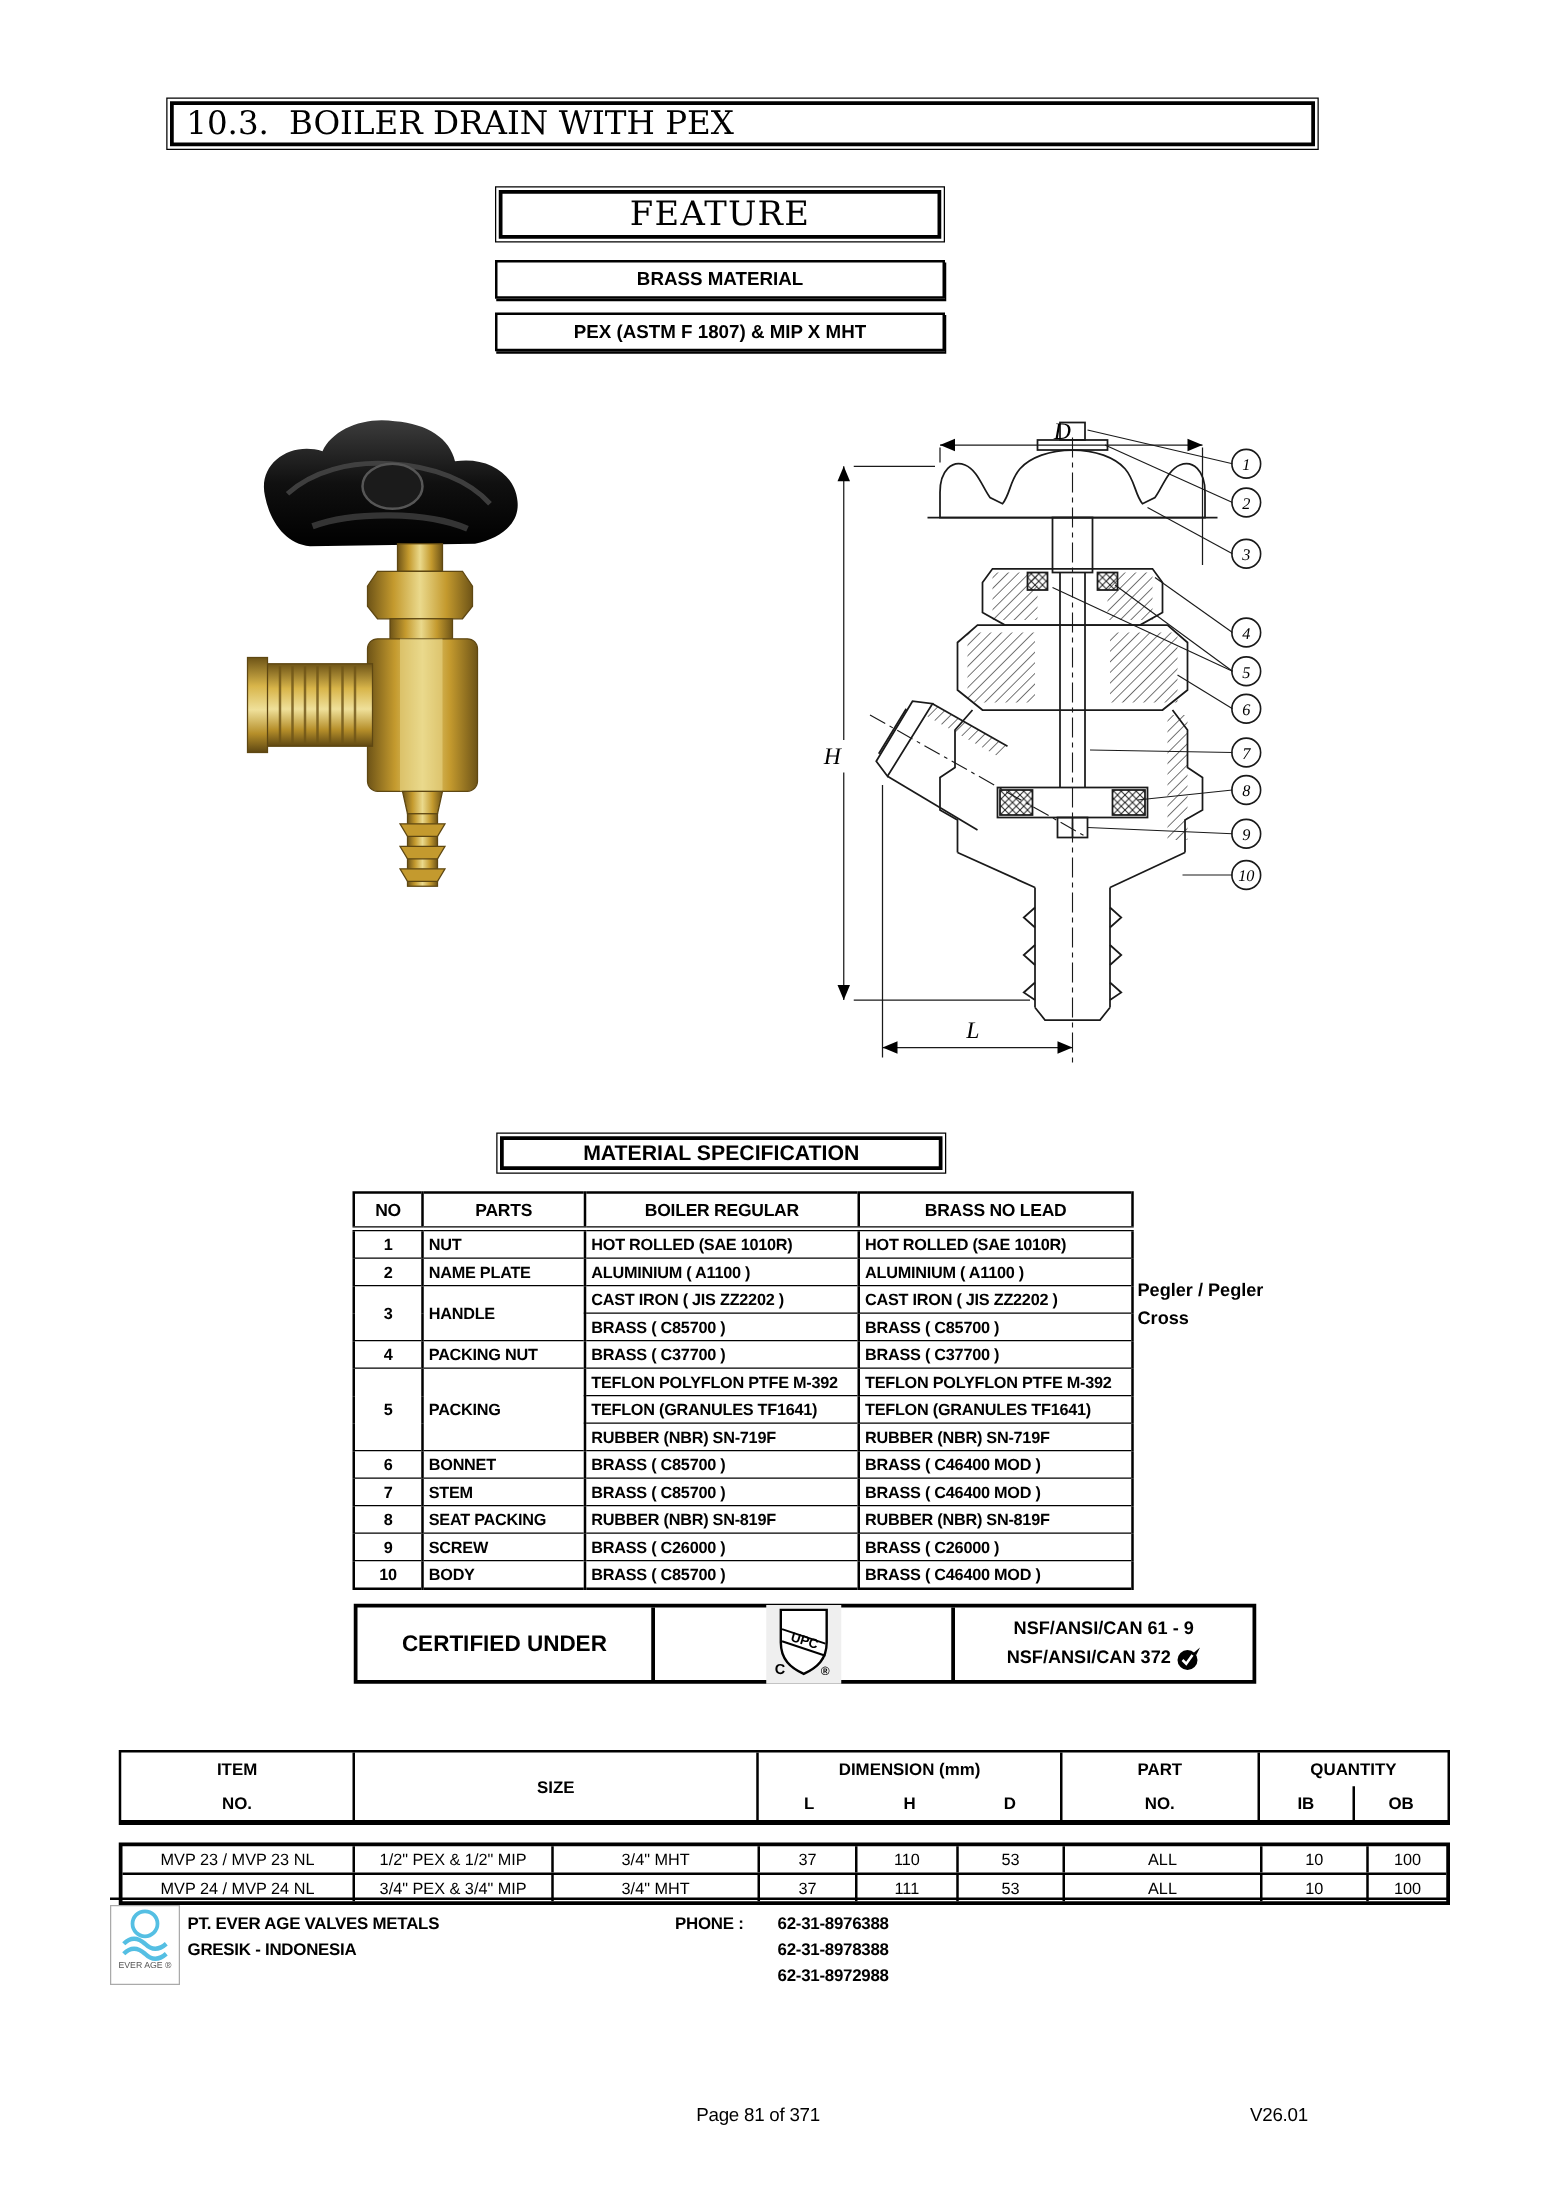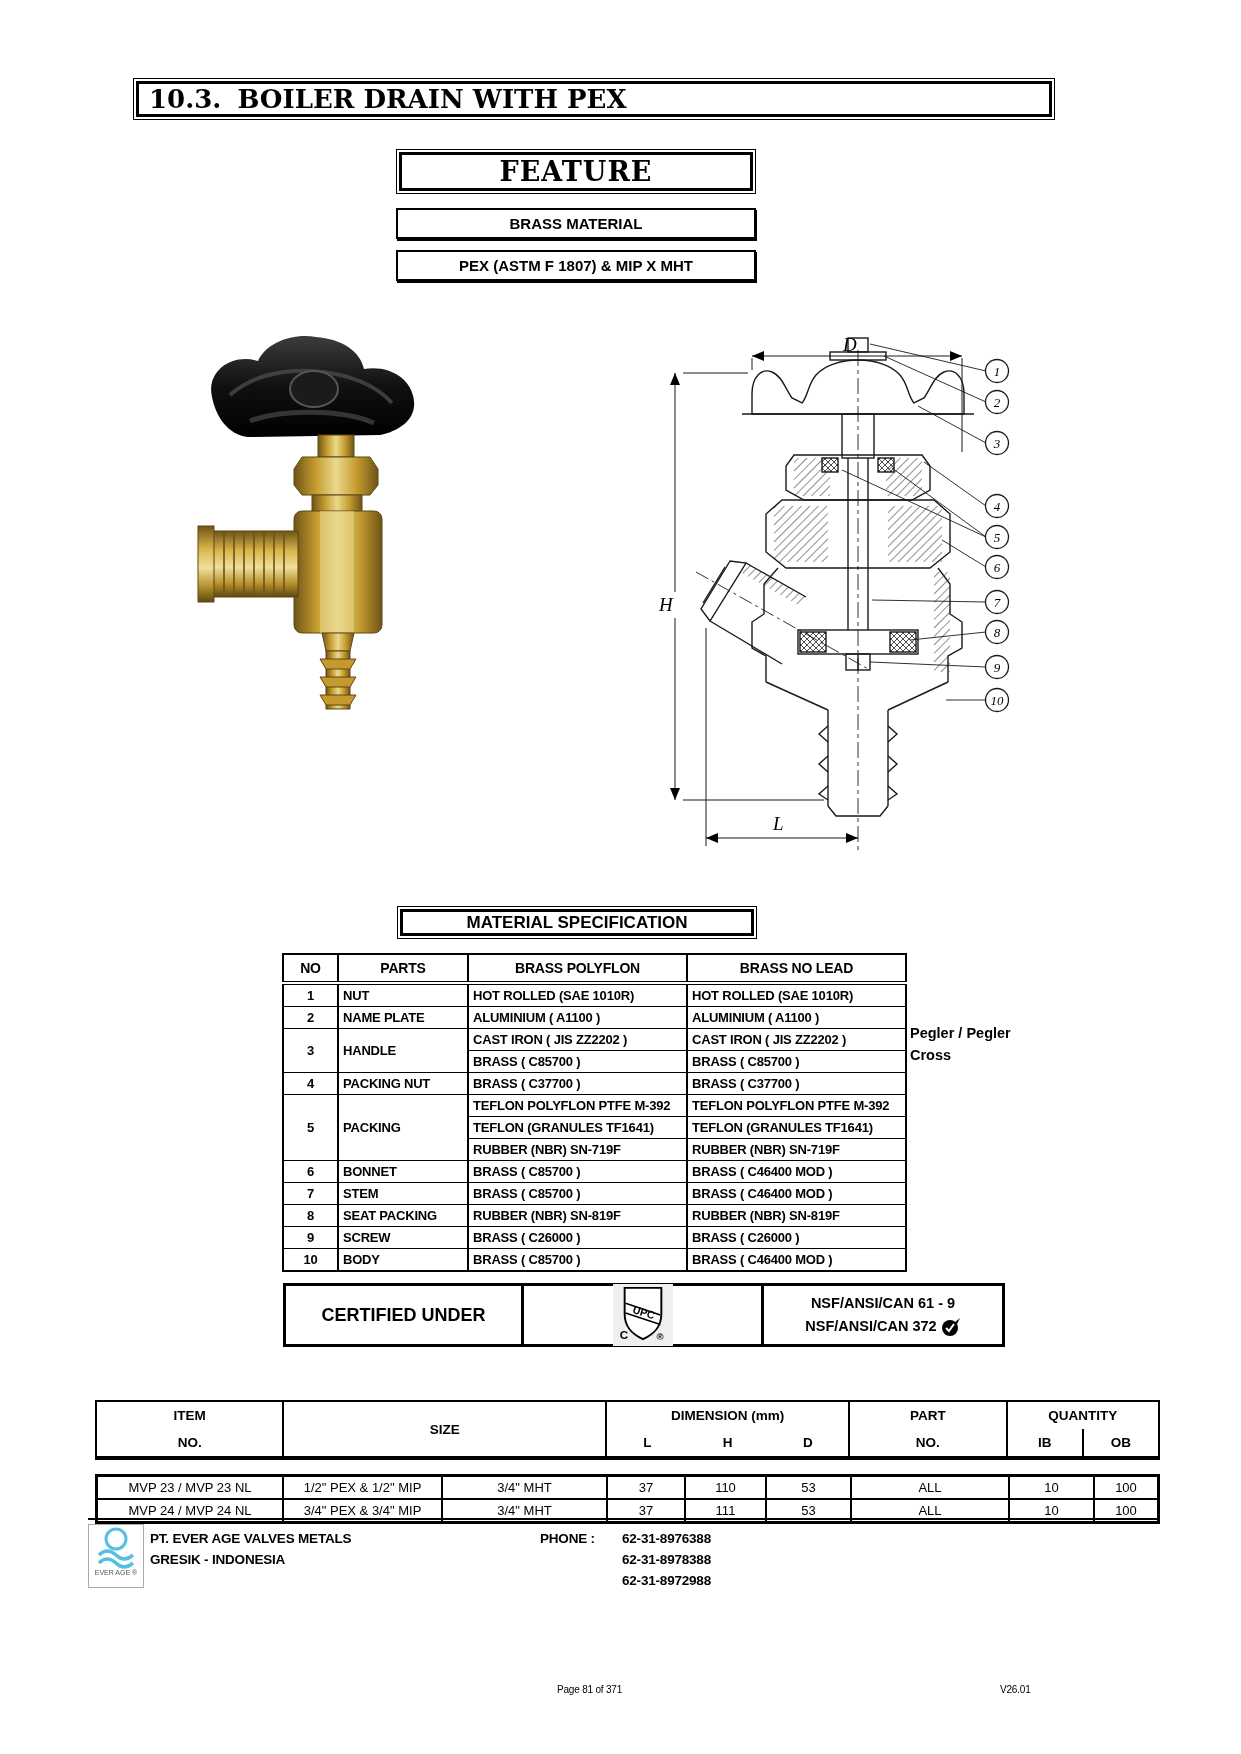--- a/index.html
+++ b/index.html
@@ -4,21 +4,21 @@
 <style>
   html,body{margin:0;padding:0;background:#fff;}
   .page{position:relative;width:1241px;height:1754px;background:#fff;color:#000;
         font-family:"Liberation Sans",sans-serif;overflow:hidden;}
   .abs{position:absolute;}
   
   .dbox{position:absolute;border:1px solid #000;padding:2px;background:#fff;box-sizing:border-box;}
   .dbox-in{border:3px solid #000;width:100%;height:100%;display:flex;align-items:center;
            justify-content:center;box-sizing:border-box;}
   .dbox-in.left{justify-content:flex-start;padding-left:10px;}
-  .serifhead{font-family:"DejaVu Serif","Liberation Serif",serif;font-weight:bold;}
+  .serifhead{font-family:"DejaVu Serif","Liberation Serif",serif;font-weight:normal;}
   
   .sbox{position:absolute;border:2px solid #000;box-shadow:1px 2px 0 #000;background:#fff;
         display:flex;align-items:center;justify-content:center;font-weight:bold;box-sizing:border-box;}
   
   .mtable{position:absolute;left:282px;top:953px;width:623px;border-collapse:collapse;
           table-layout:fixed;font-size:13px;font-weight:bold;letter-spacing:-0.2px;}
   .mtable td{border:1px solid #000;border-left-width:2px;border-right-width:2px;
              padding:0 4px;height:21px;line-height:19px;white-space:nowrap;overflow:hidden;}
   .mtable{border:2px solid #000;padding-left:20px;}
   .mtable td.hd{border-bottom:4px double #000;height:26px;text-align:center;font-size:14px;}
@@ -51,21 +51,21 @@
   .itc:last-child{border-right:none;}
   
   .fsep{position:absolute;left:88px;top:1518px;width:1072px;height:2px;background:#000;}
   .flogo{position:absolute;left:88px;top:1524px;width:56px;height:64px;border:1px solid #aaa;
          display:flex;flex-direction:column;align-items:center;justify-content:flex-start;
          box-sizing:border-box;background:#fff;}
   .flogo-cap{font-size:7px;color:#555;letter-spacing:0;}
   .ftext{font-size:13.5px;font-weight:bold;letter-spacing:-0.2px;line-height:21px;}
   .fcontact{display:flex;}
   .fclabel{width:62px;}
-  .pagenum{position:absolute;top:1684px;font-size:10px;letter-spacing:-0.2px;}
+  .pagenum{position:absolute;top:1684px;font-size:15px;letter-spacing:-0.2px;}
 </style>
 </head>
 <body>
 
 <div class="page">
 
   <div class="dbox" style="left:133px;top:78px;width:922px;height:42px;">
     <div class="dbox-in left serifhead" style="font-size:26px;">
       <span>10.3.</span>
       <span style="width:16px;"></span>
@@ -289,21 +289,21 @@
     <colgroup>
         <col style="width:55px">
         <col style="width:130px">
         <col style="width:219px">
         <col style="width:219px">
       </colgroup>
     <tbody>
         <tr>
       <td class="hd">NO</td>
       <td class="hd">PARTS</td>
-      <td class="hd">BRASS POLYFLON</td>
+      <td class="hd">BOILER REGULAR</td>
       <td class="hd">BRASS NO LEAD</td>
     </tr>
     <tr>
       <td class="c">1</td>
       <td>NUT</td>
       <td>HOT ROLLED (SAE 1010R)</td>
       <td>HOT ROLLED (SAE 1010R)</td>
     </tr>
     <tr>
       <td class="c">2</td>

